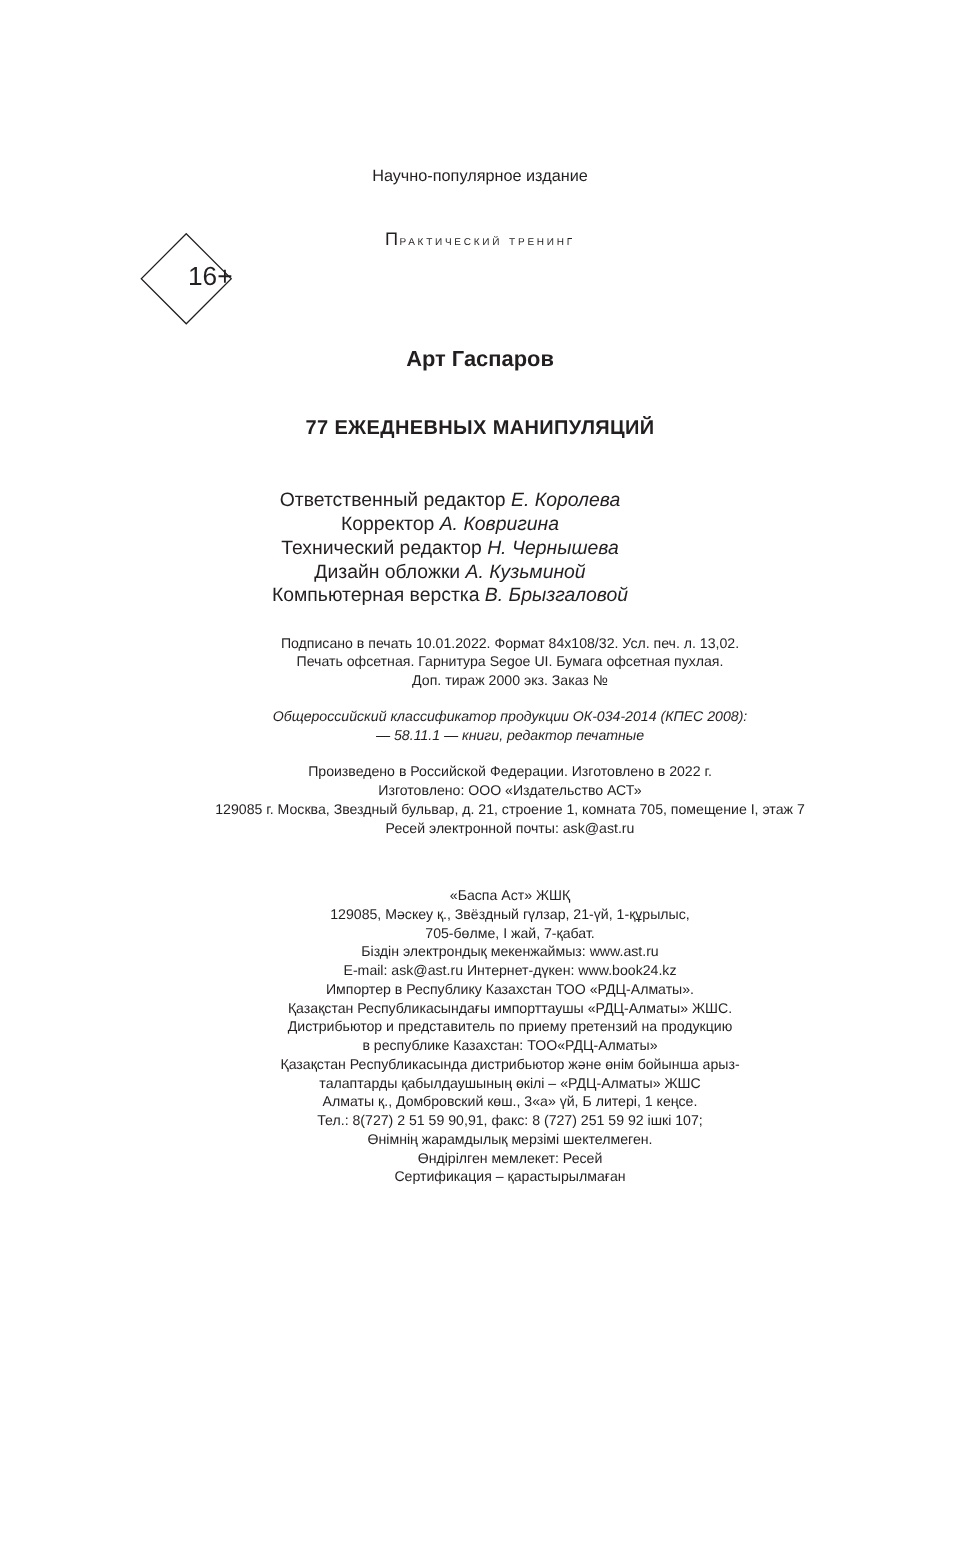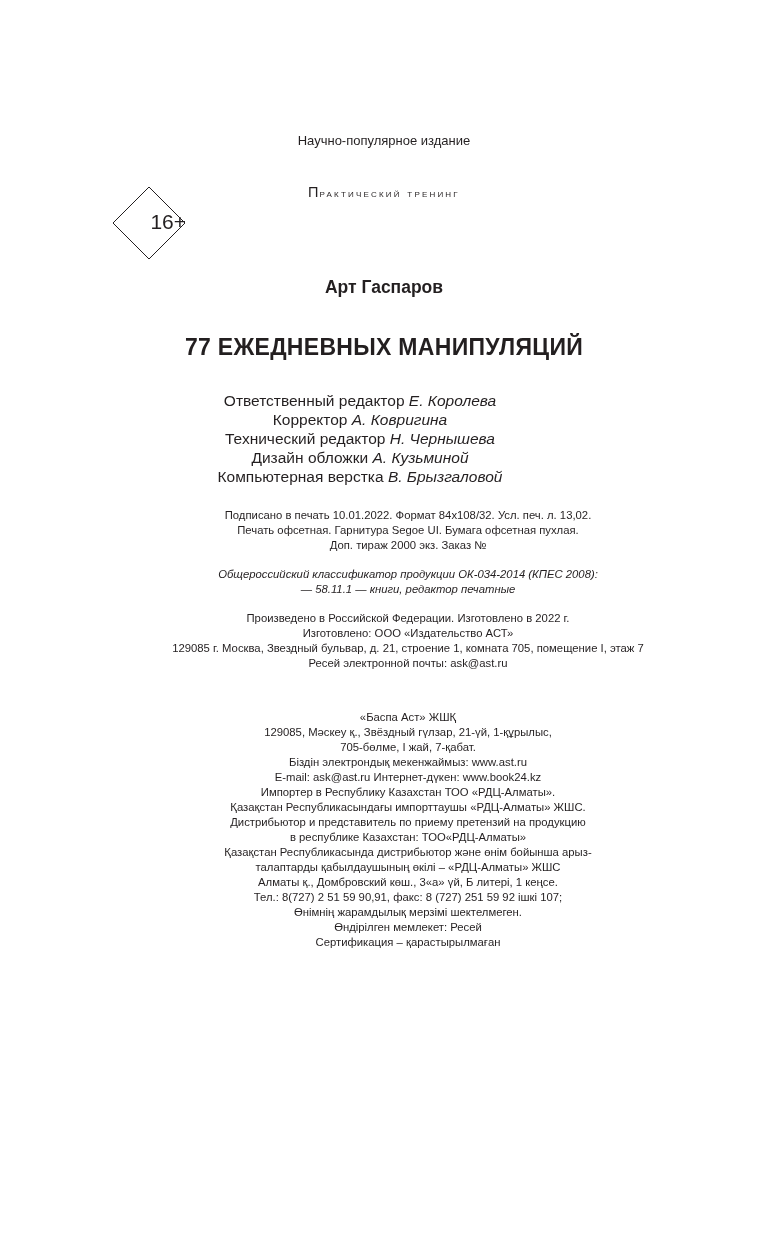--- a/index.html
+++ b/index.html
@@ -3,21 +3,21 @@
 <meta charset="utf-8">
 <style>
   html, body { margin: 0; padding: 0; background: #ffffff; }
   body { width: 768px; height: 1241px; position: relative; overflow: hidden;
          font-family: "Liberation Sans", sans-serif; color: #231f20; }
   .line { position: absolute; left: 0; width: 768px; text-align: center; white-space: nowrap; }
   .edition { top: 133px; font-size: 13px; }
   .series { top: 184px; font-size: 12px; letter-spacing: 2.2px; font-variant: small-caps; }
   .series .cap { font-size: 14.5px; letter-spacing: 1px; }
   .author { top: 277px; font-size: 17.5px; font-weight: bold; }
-  .title { top: 334px; font-size: 23px; font-weight: bold; letter-spacing: 0.3px; }
+  .title { top: 334px; font-size: 16px; font-weight: bold; letter-spacing: 0.3px; }
   .credits { position: absolute; top: 391px; left: 0; width: 720px; text-align: center; font-size: 15.5px; line-height: 19px; }
   .credits i { font-style: italic; }
   .block { position: absolute; left: 0; width: 768px; text-align: center; font-size: 11.3px; line-height: 15px; margin-left: 24px; }
   .b1 { top: 508px; }
   .b2 { top: 567px; font-style: italic; }
   .b3 { top: 611px; }
   .b4 { top: 710px; }
   .badge { position: absolute; left: 112px; top: 186px; width: 74px; height: 74px; }
   .badge svg { position: absolute; left: 0; top: 0; }
   .badge span { position: absolute; left: 0; top: 24px; width: 74px; text-align: right; font-size: 21px; }

